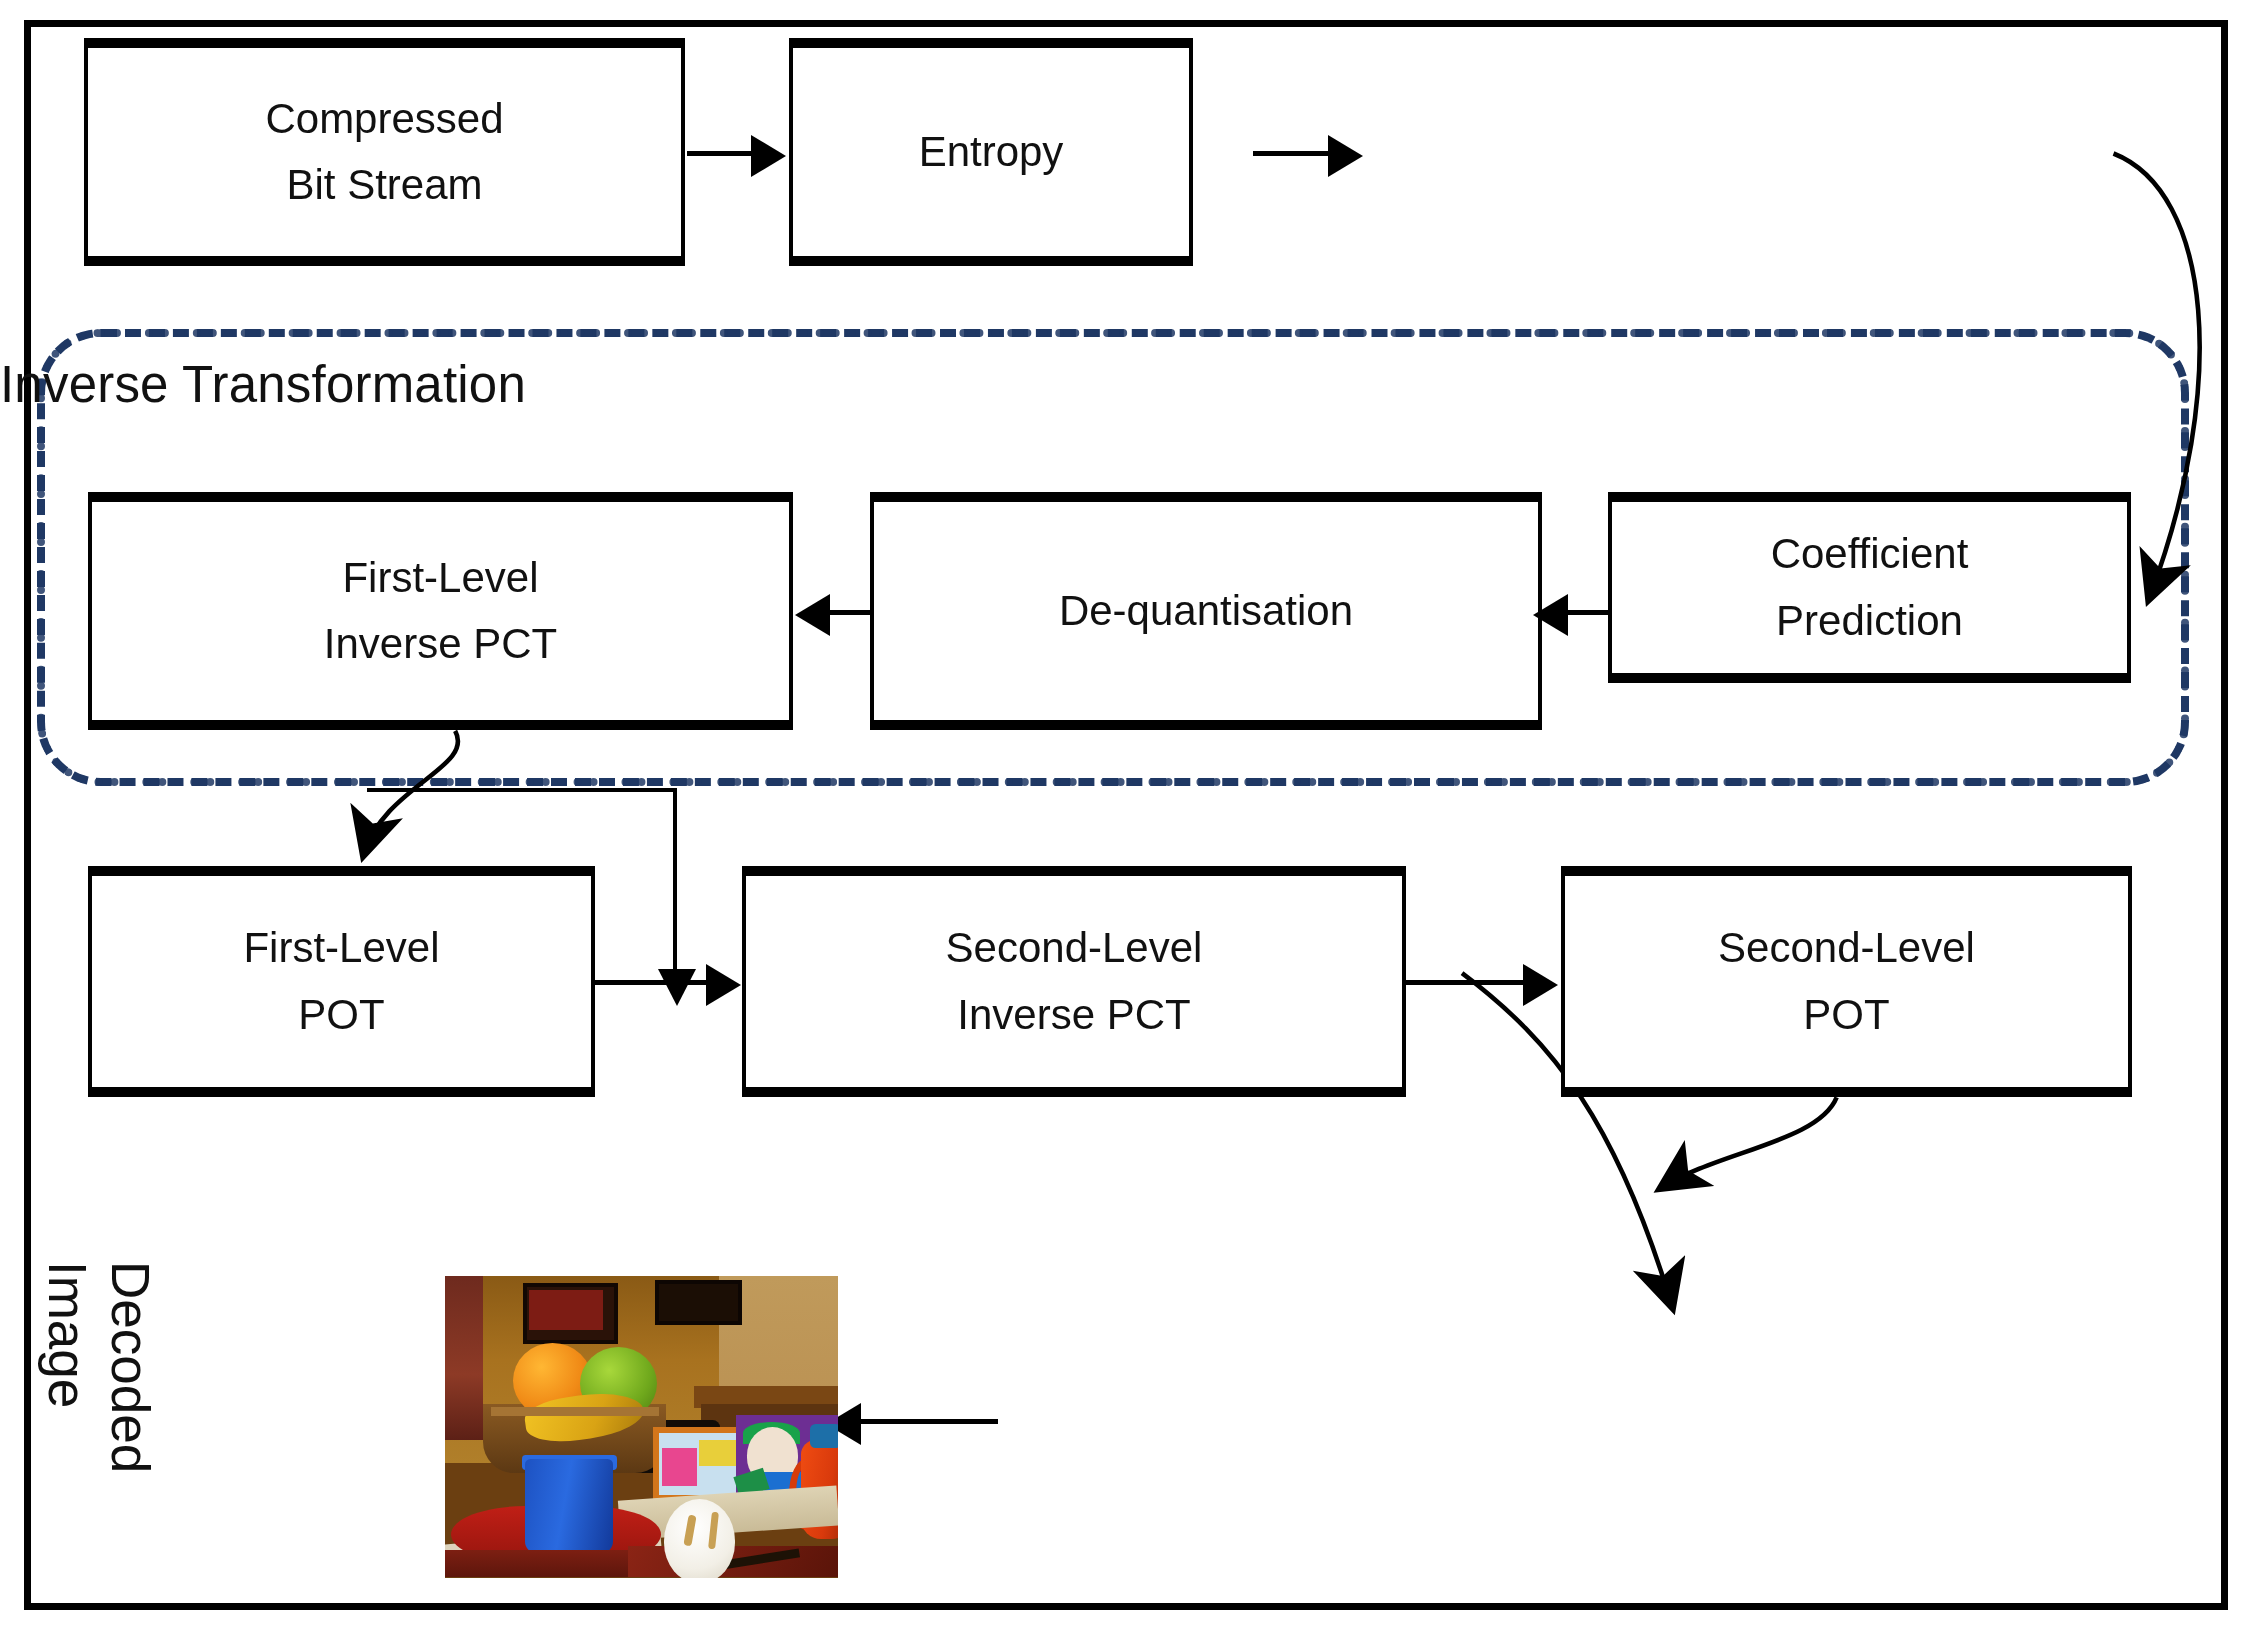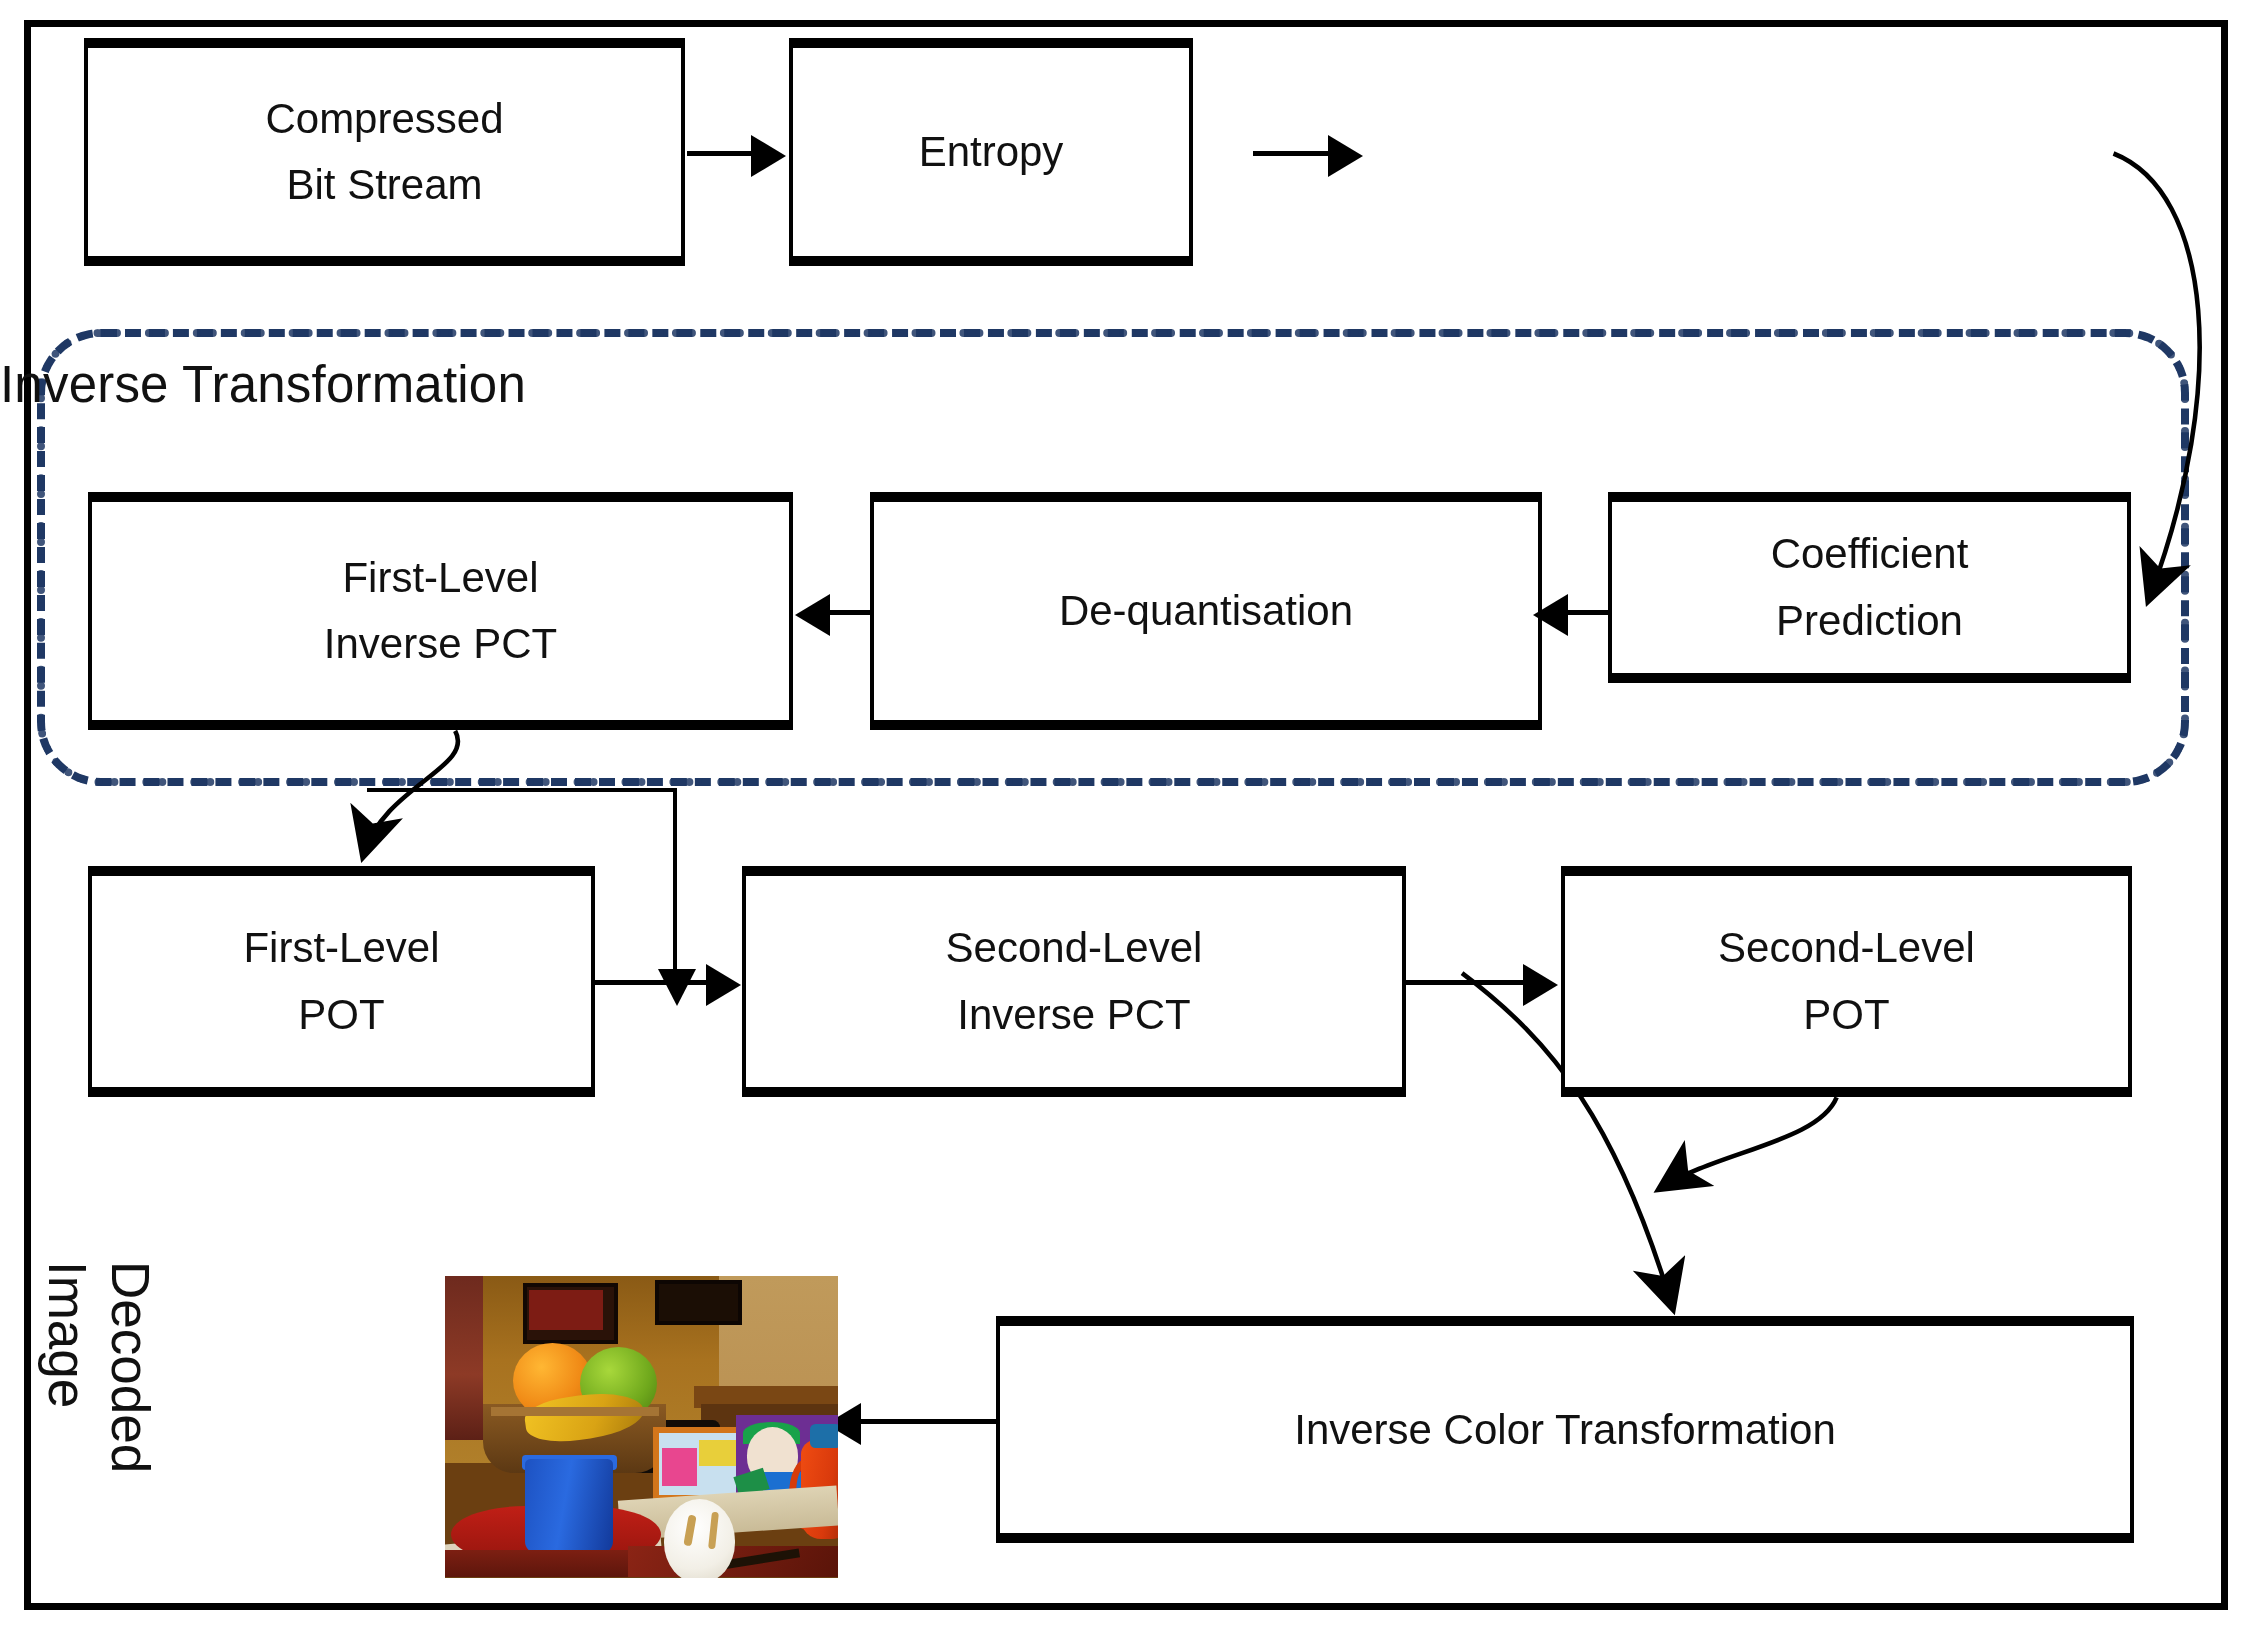--- a/index.html
+++ b/index.html
@@ -251,23 +251,20 @@
   </div>
 
   <div class="arrow-h right" style="left:595px;top:980px;width:113px;">
     <span class="head"></span>
   </div>
 
   <div class="arrow-h right" style="left:1406px;top:980px;width:119px;">
     <span class="head"></span>
   </div>
 
-  <div class="node" style="left:996px;top:1316px;width:1138px;height:227px;">
-    <span class="l1">Inverse Color Transformation</span>
-  </div>
 
   <div class="arrow-h left" style="left:859px;top:1419px;width:139px;">
     <span class="head"></span>
   </div>
 
   <div id="decoded-label">
     <div>Decoded</div>
     <div>Image</div>
   </div>
 

